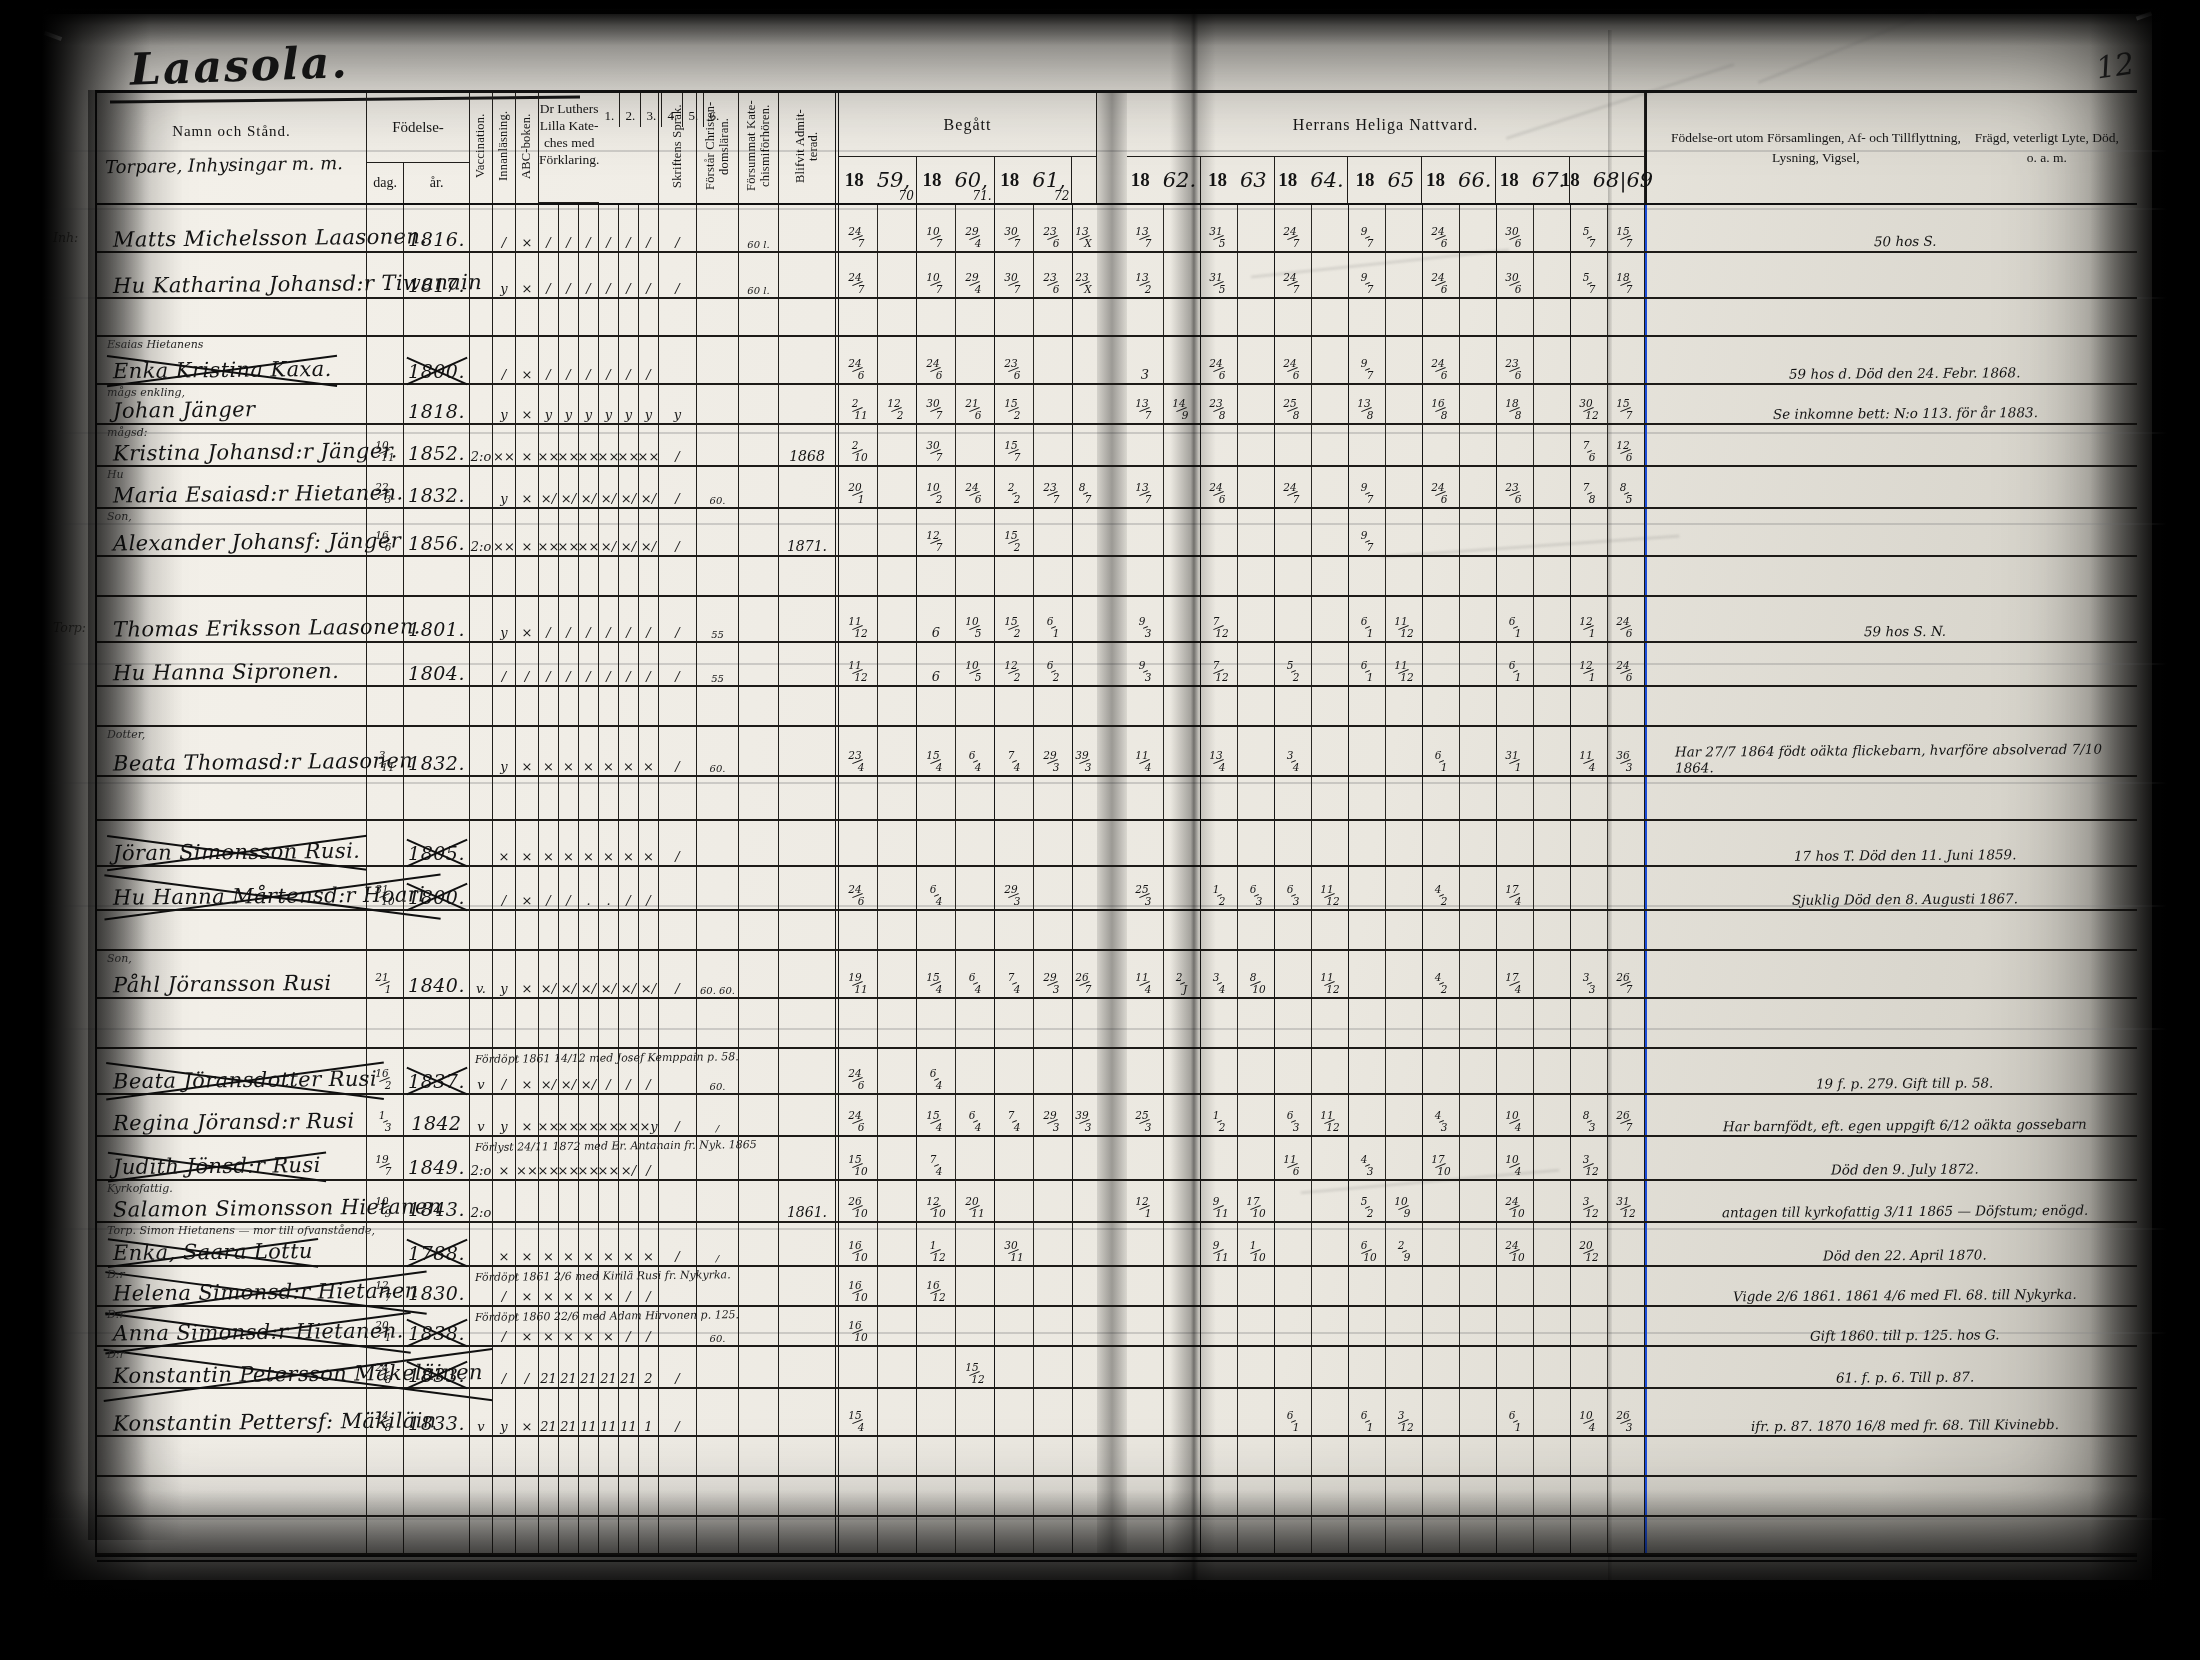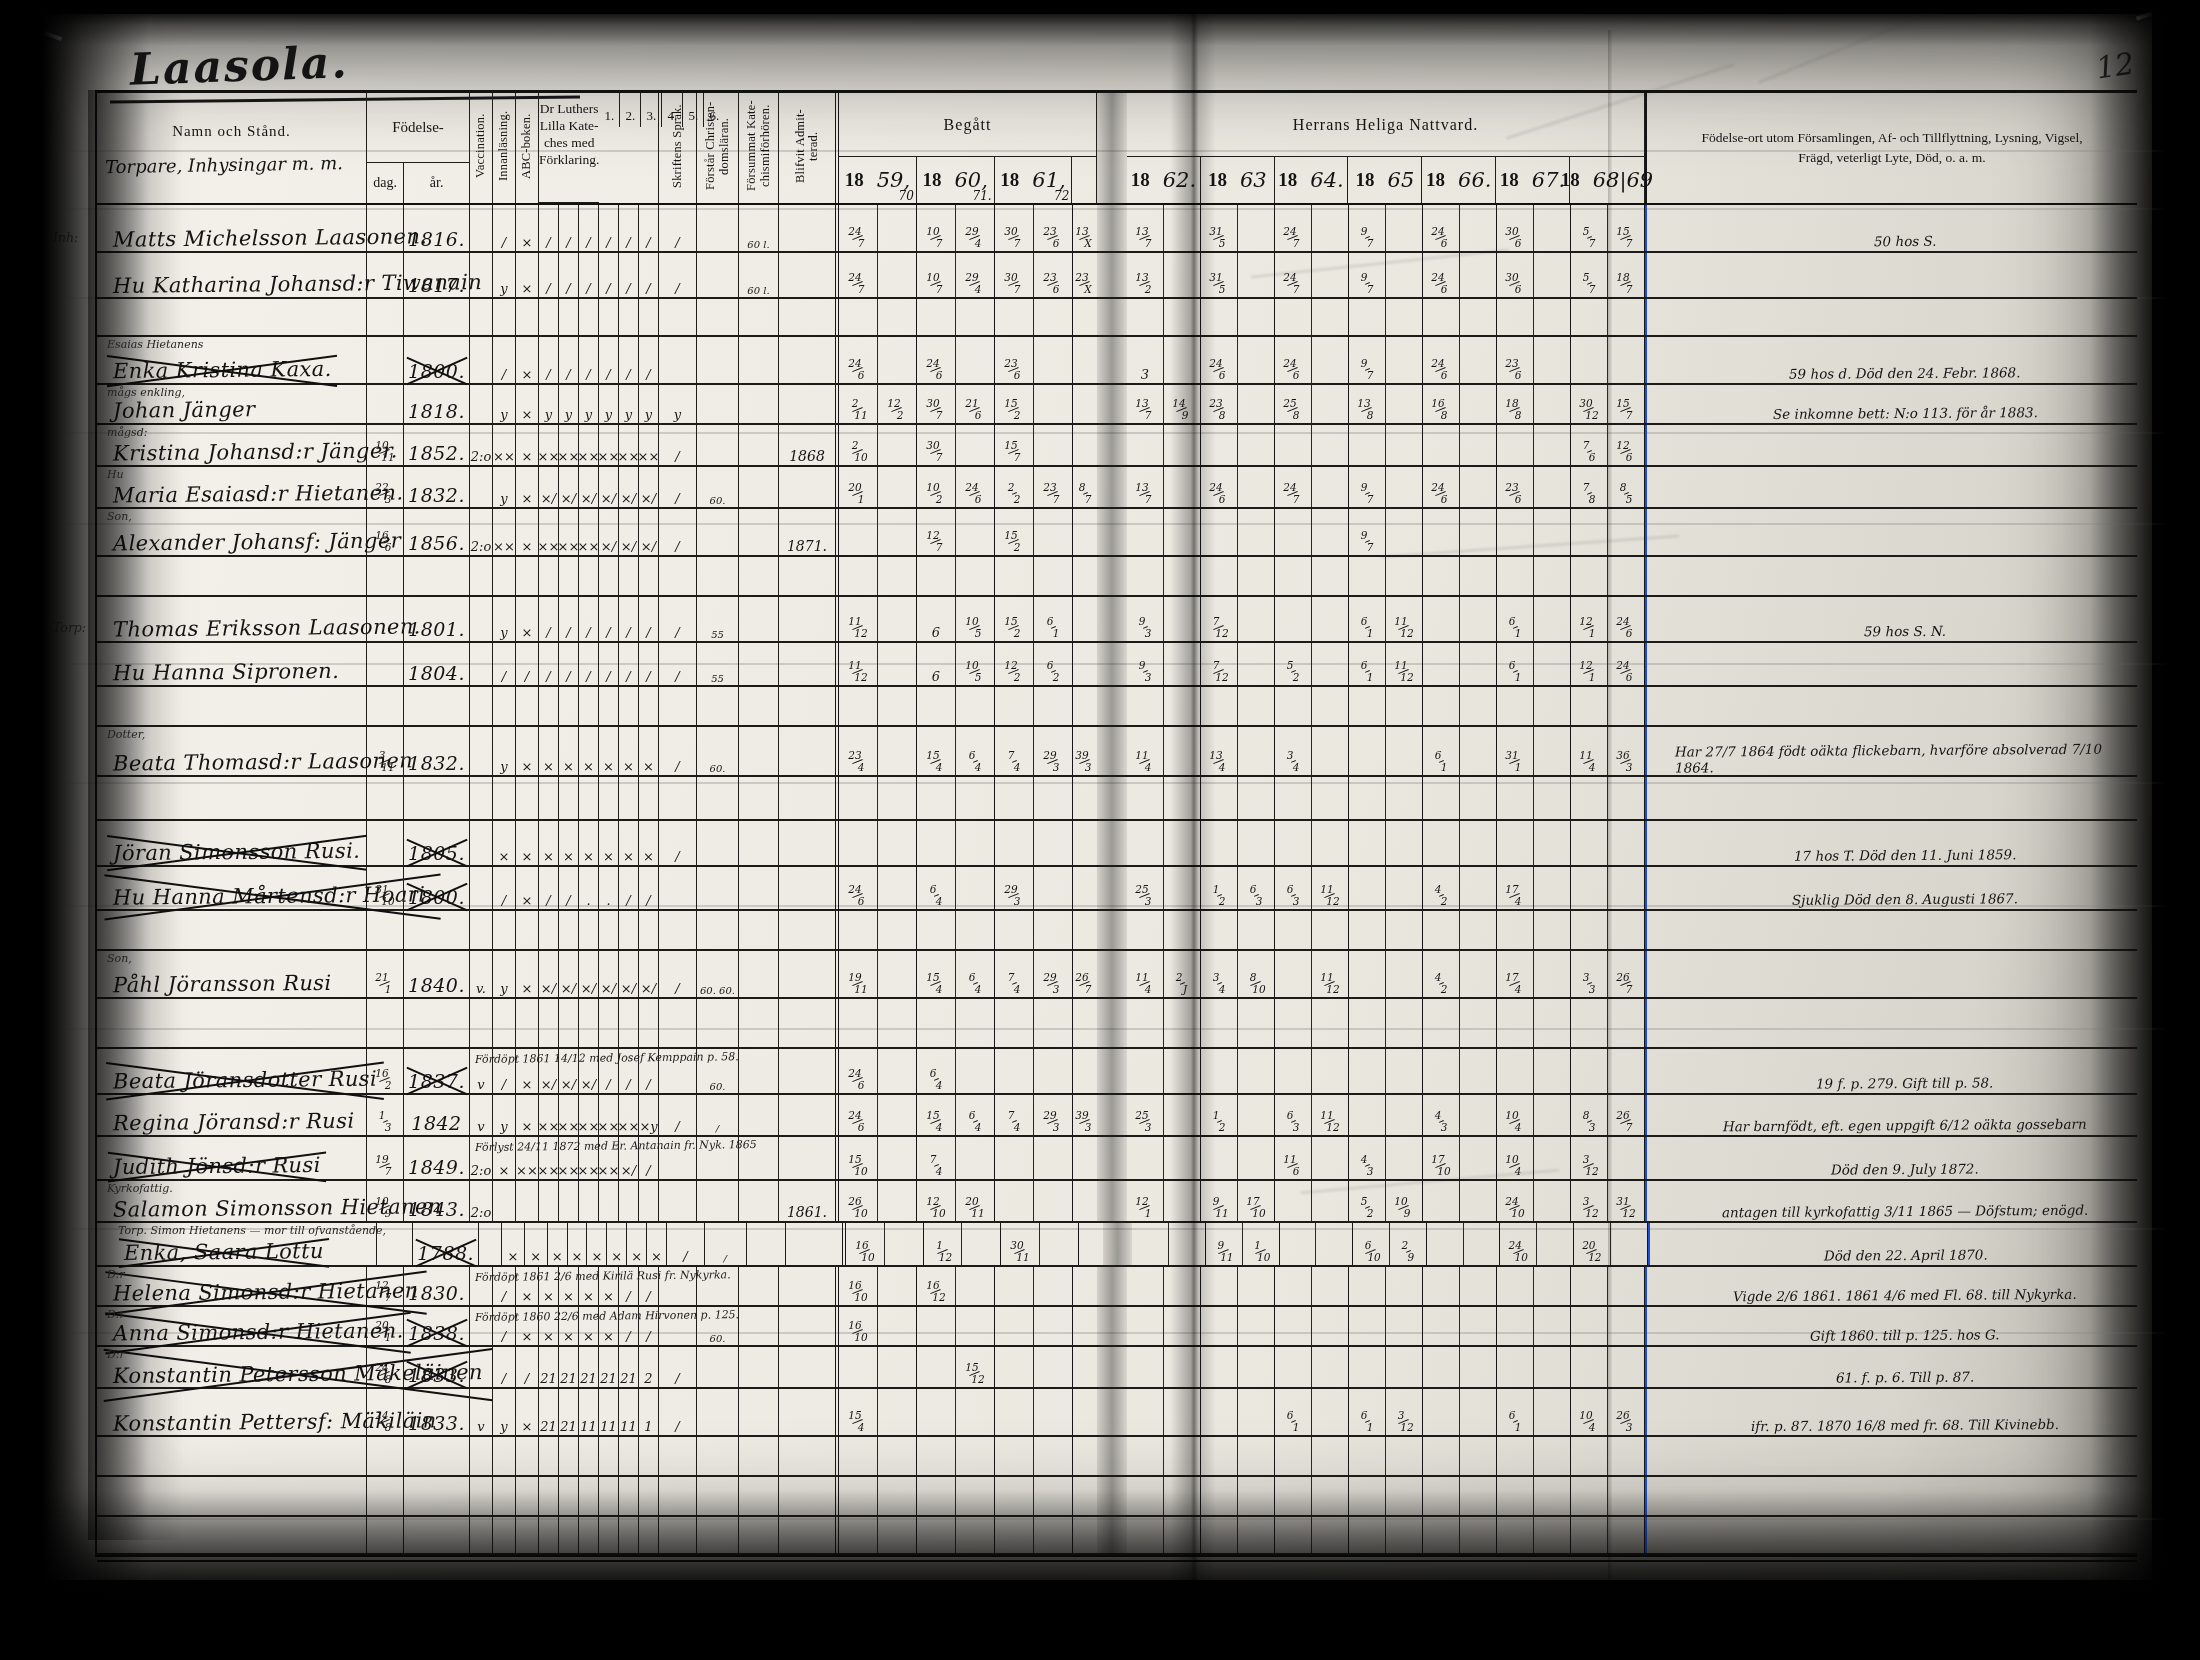--- a/index.html
+++ b/index.html
@@ -69,21 +69,21 @@
   .h-beg .bt{flex:1;display:flex;align-items:center;justify-content:center;font-size:16px;letter-spacing:1px;}
   .h-beg .by{height:46px;display:flex;border-top:1.6px solid #201e1b;}
   .ycell{display:flex;align-items:center;justify-content:center;border-right:1.6px solid #201e1b;position:relative;}
   .ycell:last-child{border-right:none;}
   .yr-p{font-size:19px;font-weight:bold;}
   .yr-s{font-size:21px;margin-left:13px;}
   .yr-sub{position:absolute;font-size:12px;right:2px;bottom:0px;}
   .h-nv{display:flex;flex-direction:column;}
   .h-nv .nt{flex:1;display:flex;align-items:center;justify-content:center;font-size:16px;letter-spacing:1px;}
   .h-nv .ny{height:46px;display:flex;border-top:1.6px solid #201e1b;}
-  .h-notes{display:flex;flex-direction:column;align-items:center;justify-content:center;font-size:13.5px;line-height:1.5;text-align:center;padding:0 14px;border-right:none;}
+  .h-notes{display:flex;flex-direction:row;align-items:center;justify-content:center;font-size:13.5px;line-height:1.5;text-align:center;padding:0 14px;border-right:none;}
   
   .nm{font-size:21px;letter-spacing:.4px;transform:rotate(-.6deg);white-space:nowrap;position:relative;}
   .sup-note{position:absolute;left:10px;top:1px;font-size:11px;color:#222;white-space:nowrap;z-index:3;}
   .margin-lab{position:absolute;left:-44px;bottom:6px;font-size:12.5px;color:#4a4843;}
   .yrv{font-size:19px;letter-spacing:.5px;position:relative;}
   .mk{font-size:13px;color:#181818;font-family:"DejaVu Serif",serif;font-style:italic;}
   .fr{display:inline-block;position:relative;line-height:1;text-align:center;font-family:"DejaVu Serif",serif;font-style:italic;margin-bottom:2px;}
   .fr .t{display:block;font-size:10.5px;transform:translateX(-3px);}
   .fr .b{display:block;font-size:10.5px;transform:translateX(3px);margin-top:1px;}
   .fr::after{content:"";position:absolute;left:1px;right:1px;top:48%;height:1.2px;background:#161616;transform:rotate(-22deg);}
@@ -2487,21 +2487,21 @@
           <div class="cell c-n ylast">
             <span class="fr">
               <span class="t">31</span>
               <span class="b">12</span>
             </span>
           </div>
           <div class="cell c-notes">
             <span class="note-txt hand">antagen till kyrkofattig 3/11 1865 — Döfstum; enögd.</span>
           </div>
         </div>
-        <div class="row" style="height: 42px; padding-left: 11px;">
+        <div class="row" style="height: 42px;">
           <div class="cell c-name">
             <span class="sup-note hand">Torp. Simon Hietanens — mor till ofvanstående,</span>
             <span class="nm hand crossed">Enka, Saara Lottu</span>
           </div>
           <div class="cell c-day"></div>
           <div class="cell c-year">
             <span class="yrv hand xyear">1788.</span>
           </div>
           <div class="cell c-sm"></div>
           <div class="cell c-sm">

